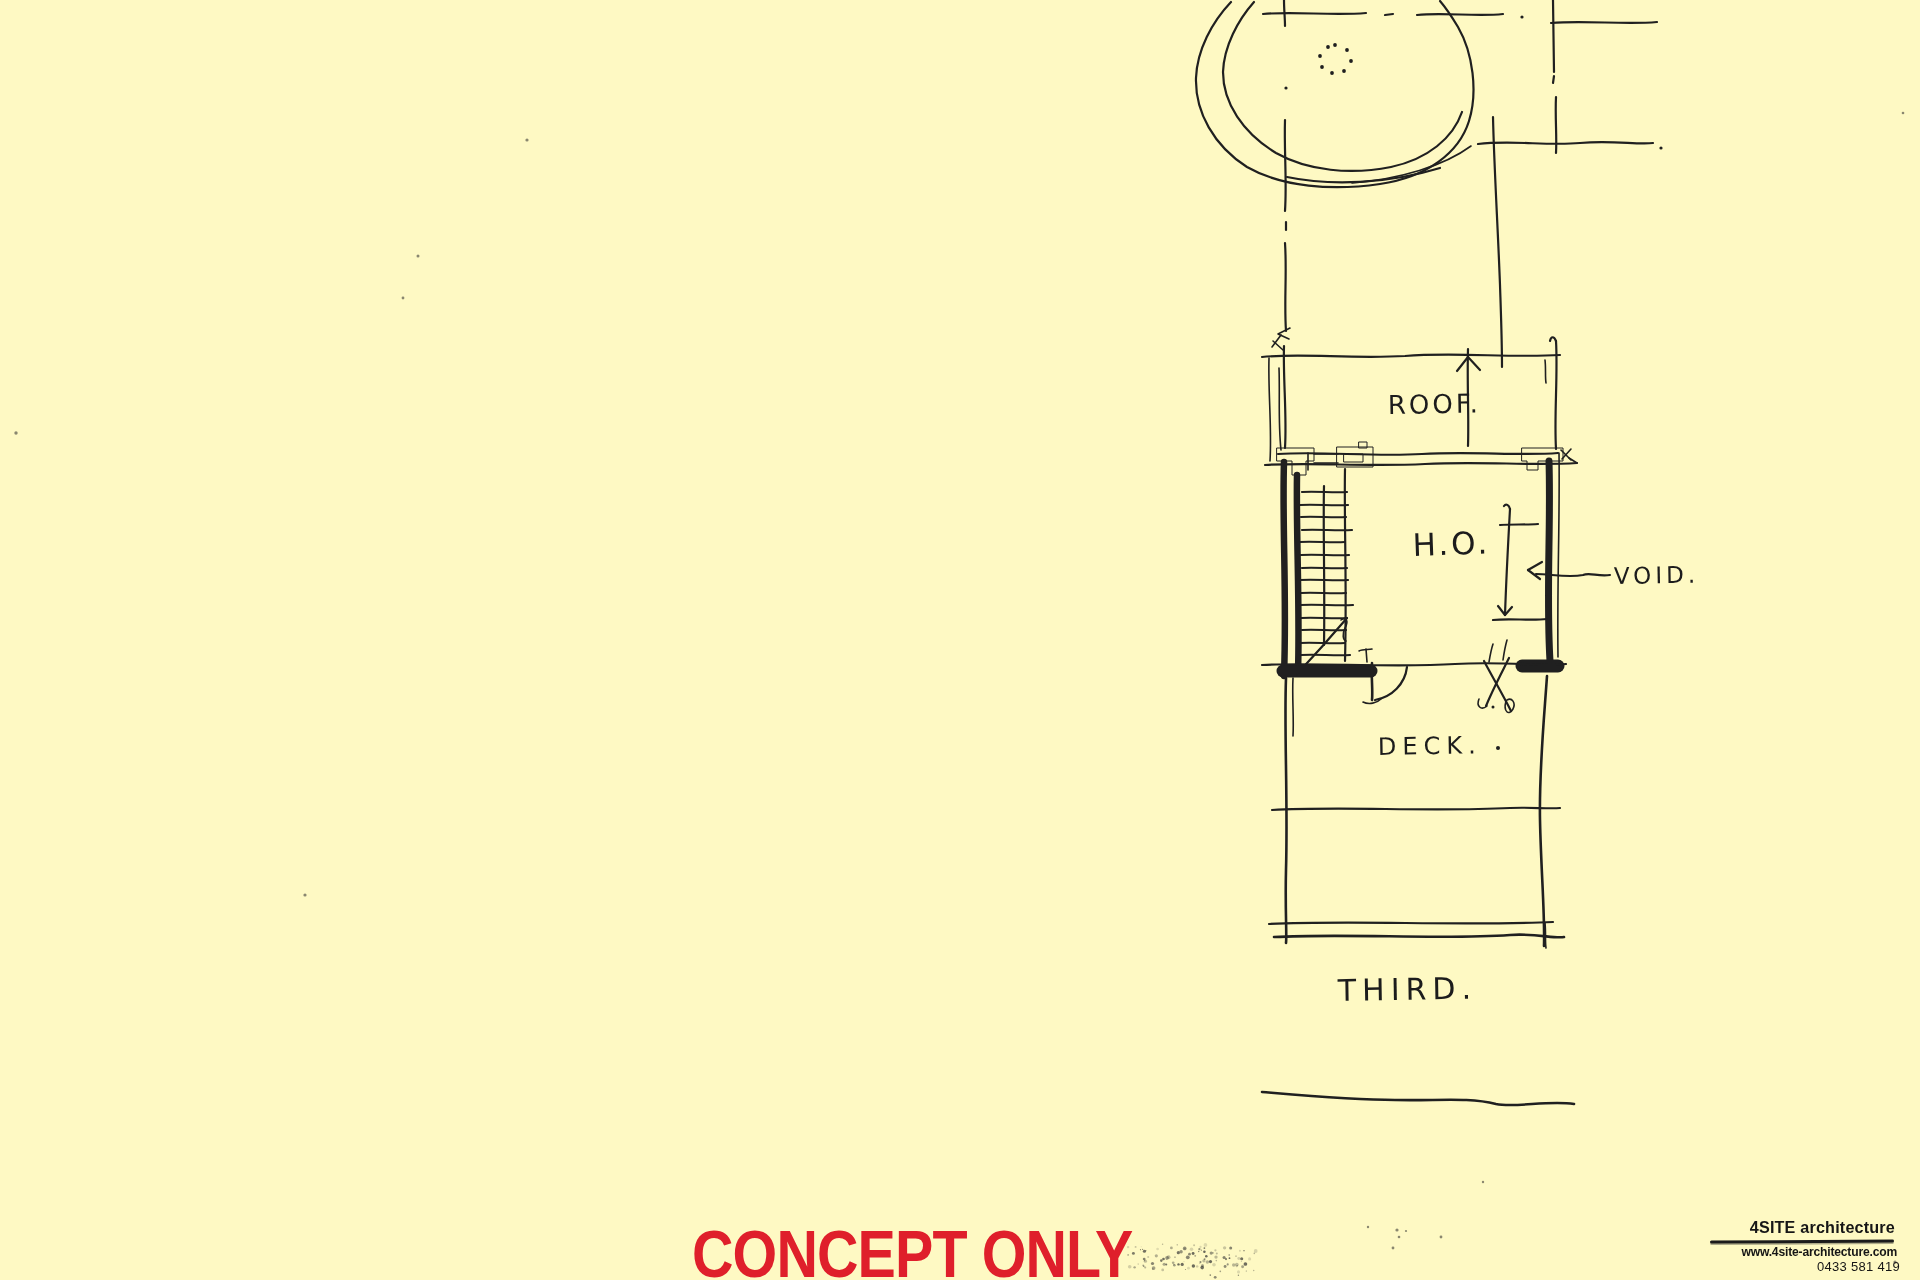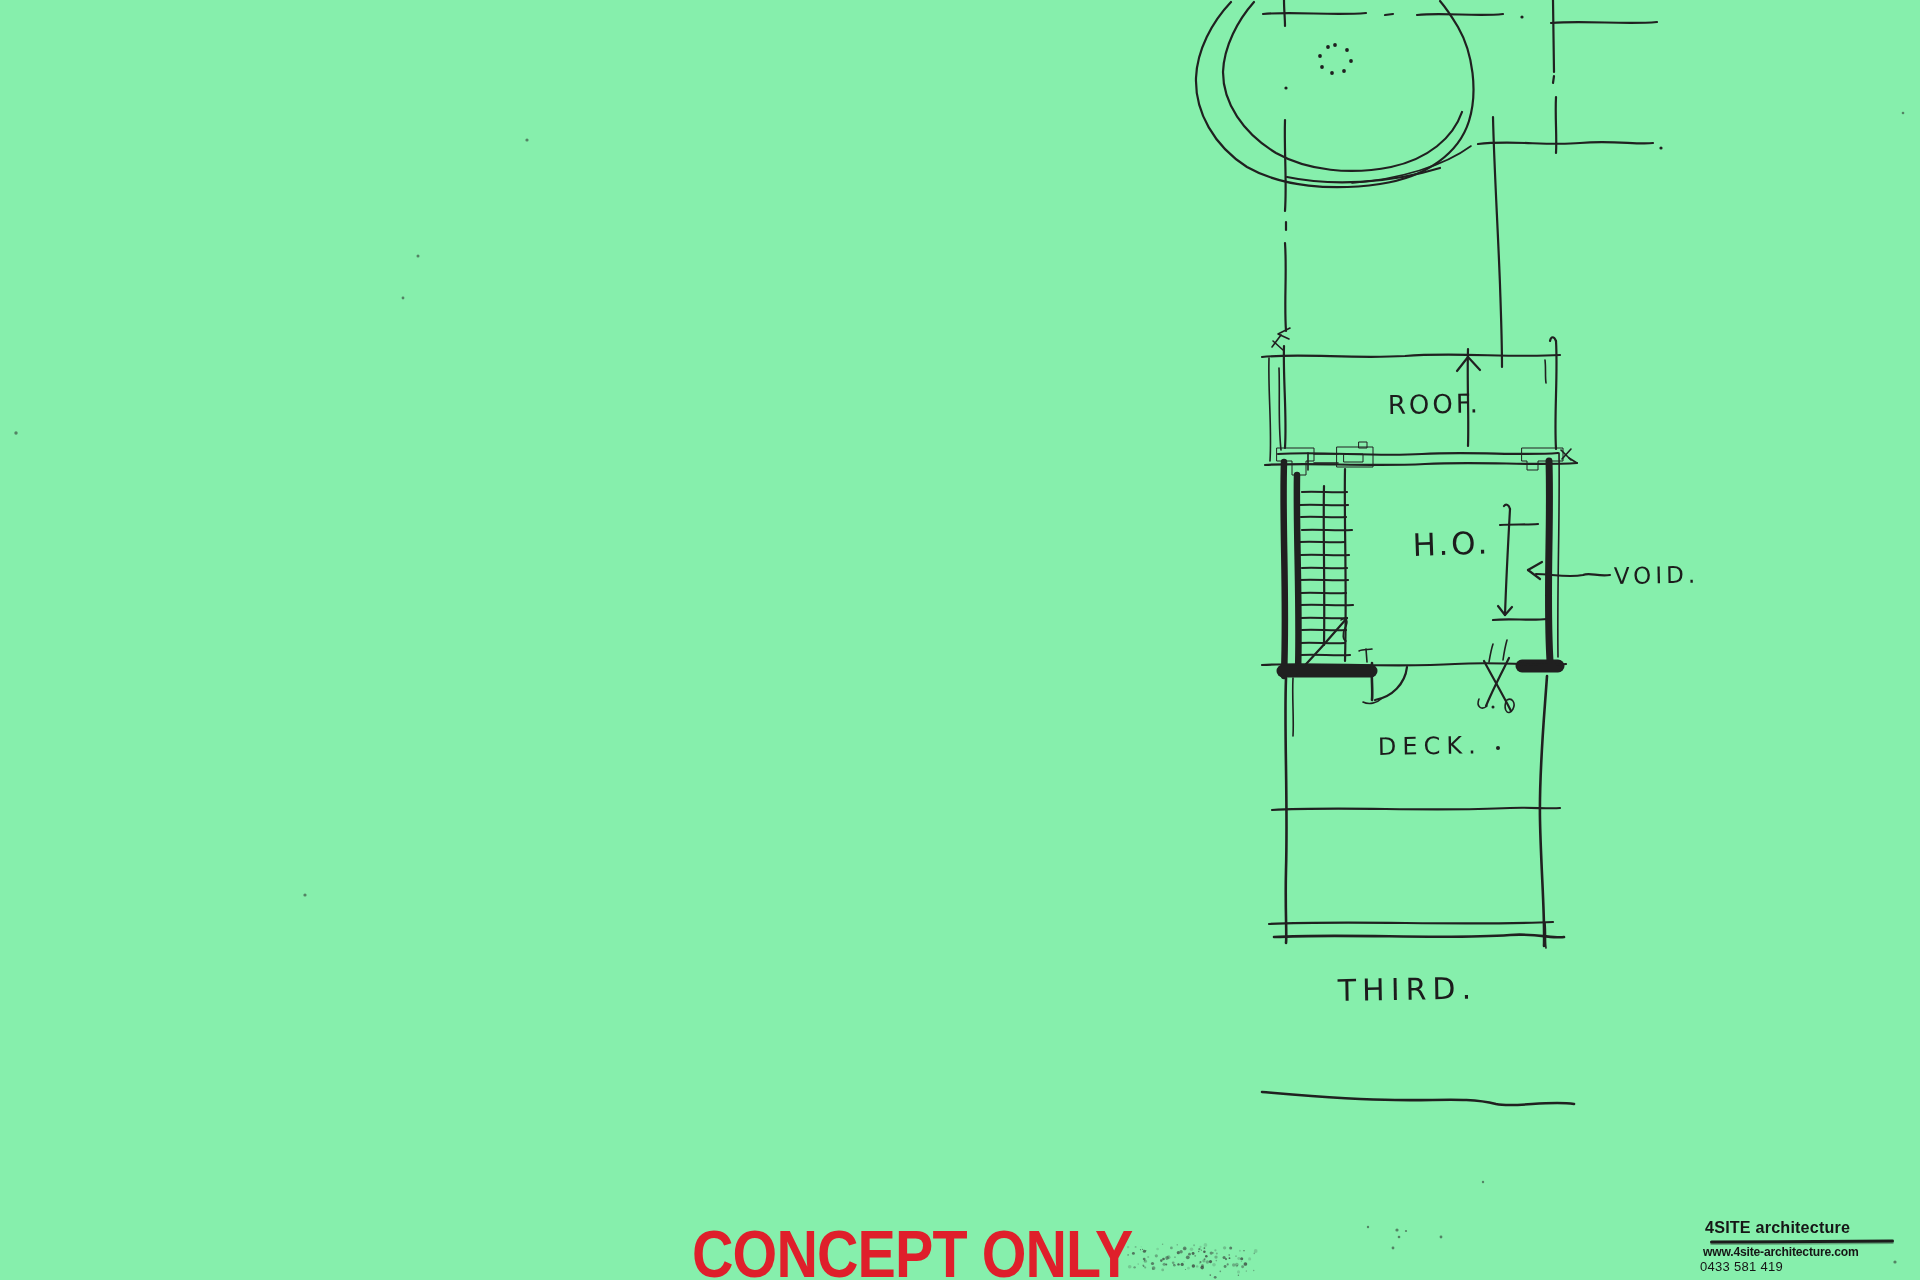--- a/index.html
+++ b/index.html
@@ -1,28 +1,28 @@
 <!DOCTYPE html>
 <html><head>
 <meta charset="utf-8">
 <style>
   html,body{margin:0;padding:0;background:#888;}
-  .page{position:relative;width:1920px;height:1280px;background:#86efac;overflow:hidden;
+  .page{position:relative;width:1920px;height:1280px;background:#fef9c3;overflow:hidden;
         font-family:"Liberation Sans",sans-serif;}
   svg.sheet{position:absolute;left:0;top:0;width:1920px;height:1280px;}
   svg.sheet path{fill:none;stroke:#202020;stroke-linecap:round;stroke-linejoin:round;}
   .w1{stroke-width:1.6px;} .w2{stroke-width:2.2px;} .w25{stroke-width:2.6px;}
   .thickL{stroke-width:6.5px;} .thickR{stroke-width:7px;} .bar{stroke-width:13px;}
   .ink{fill:#1f1f1f;stroke:none;}
   .speck{fill:#2a2a2a;stroke:none;opacity:.55;}
   .hand{font-family:"DejaVu Sans",sans-serif;fill:#1c1c1c;stroke:none;}
   .stamp{position:absolute;left:692px;top:1216px;font-family:"Liberation Sans",sans-serif;
          font-weight:900;font-size:66px;letter-spacing:-1px;white-space:nowrap;
          transform:scaleX(.87);transform-origin:0 50%;}
-  .titleblock{position:absolute;left:1700px;top:1218px;width:200px;text-align:left;color:#161616;}
+  .titleblock{position:absolute;left:1700px;top:1218px;width:200px;text-align:right;color:#161616;}
   .tb-firm{font-size:17px;font-weight:700;letter-spacing:.2px;transform:scaleX(.95);transform-origin:50% 50%;}
   .tb-rule{height:3px;background:#1b1b1b;margin:2px 6px 2px 10px;border-radius:2px;
            transform:rotate(-.35deg);box-shadow:0 1.5px 0 rgba(27,27,27,.35);}
   .tb-site{font-size:12.5px;font-weight:700;letter-spacing:-.2px;margin-top:2px;transform:scaleX(.97);}
   .tb-phone{font-size:13px;font-weight:400;letter-spacing:.3px;}
 </style>
 </head>
 <body>
 
 <div class="page">

